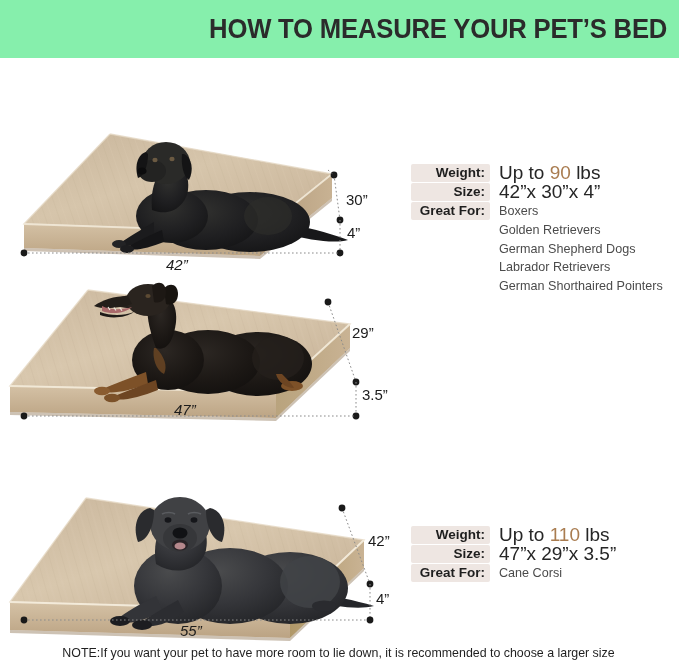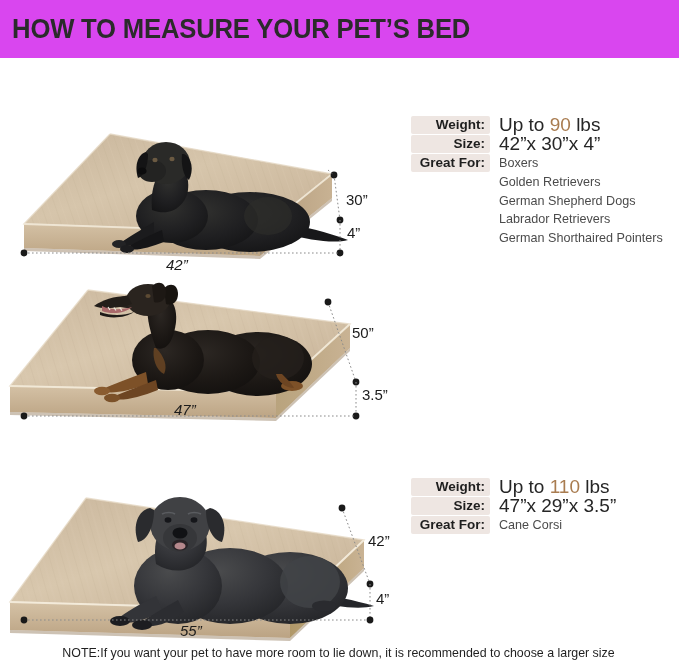--- a/index.html
+++ b/index.html
@@ -11,24 +11,24 @@
     font-family: "Liberation Sans", sans-serif;
     overflow: hidden;
     position: relative;
   }
 
   
   #header-band {
     position: absolute;
     left: 0; top: 0;
     width: 679px; height: 58px;
-    background: #d946ef;
+    background: #86efac;
     display: flex;
     align-items: center;
-    justify-content: flex-start;
+    justify-content: flex-end;
   }
   #page-title {
     font-size: 27px;
     font-weight: bold;
     letter-spacing: -0.2px;
     color: #2b2b2b;
     transform: scaleX(0.95);
     white-space: nowrap;
   }
 
@@ -65,21 +65,21 @@
     position: absolute;
     font-family: "Liberation Sans", sans-serif;
     font-size: 15px;
     color: #1c1c1c;
     font-style: italic;
     white-space: nowrap;
   }
   .dim-label.up { font-style: normal; }
 
   
-  .spec-panel { position: absolute; width: 268px; }
+  .spec-panel { position: absolute; width: 268px; margin-top: 48px; }
   #spec-1 { left: 411px; top: 58px;  }
   #spec-2 { left: 411px; top: 248px; }
 
   .spec-row { display: flex; align-items: flex-start; margin-bottom: 1px; }
   .spec-chip {
     background: #eee6e2;
     color: #1e1e1e;
     font-weight: bold;
     font-size: 13.5px;
     line-height: 18px;
@@ -342,21 +342,21 @@
   <div class="dim-layer">
     <svg width="679" height="190">
       <path class="dim-line" d="M328 72 L356 152"></path>
       <circle class="dim-dot" cx="328" cy="72" r="3.4"></circle>
       <circle class="dim-dot" cx="356" cy="152" r="3.4"></circle>
       <path class="dim-line" d="M356 152 L356 186"></path>
       <circle class="dim-dot" cx="356" cy="186" r="3.4"></circle>
       <path class="dim-line" d="M24 186 L354 186"></path>
       <circle class="dim-dot" cx="24" cy="186" r="3.4"></circle>
     </svg>
-    <div class="dim-label up" style="left:352px; top:94px;">50”</div>
+    <div class="dim-label up" style="left:352px; top:94px;">29”</div>
     <div class="dim-label up" style="left:362px; top:156px;">3.5”</div>
     <div class="dim-label" style="left:174px; top:171px;">47”</div>
   </div>
 
   <div class="spec-panel" id="spec-2">
     <div class="spec-row">
       <div class="spec-chip">Weight:</div>
       <div class="spec-value">
         <span>Up to</span>
         <span class="hl">110</span>

